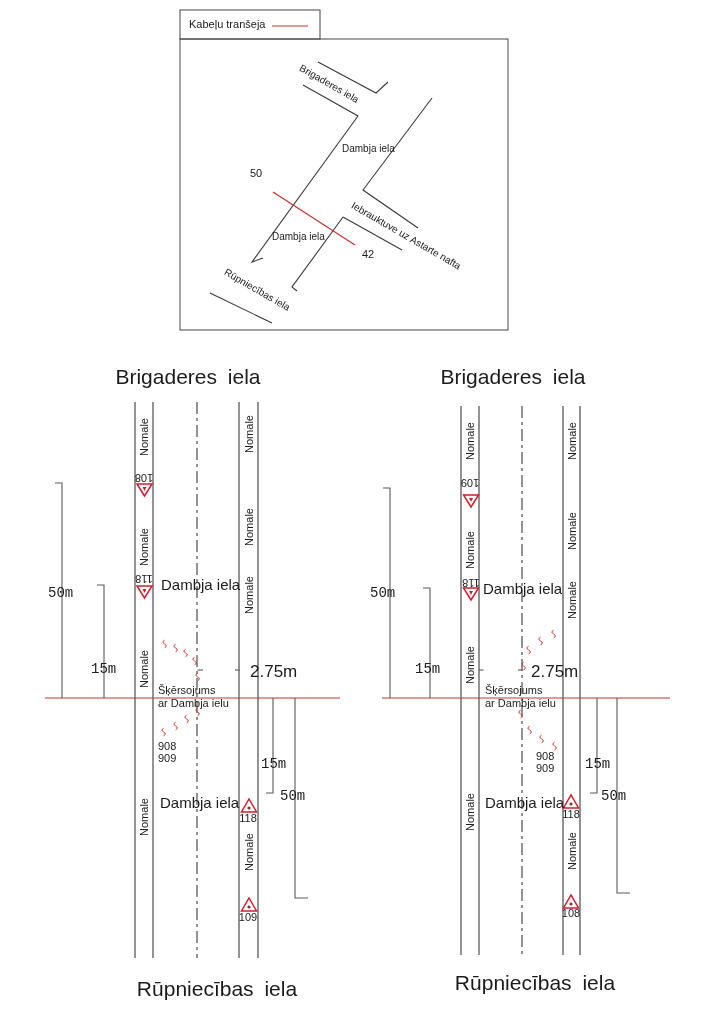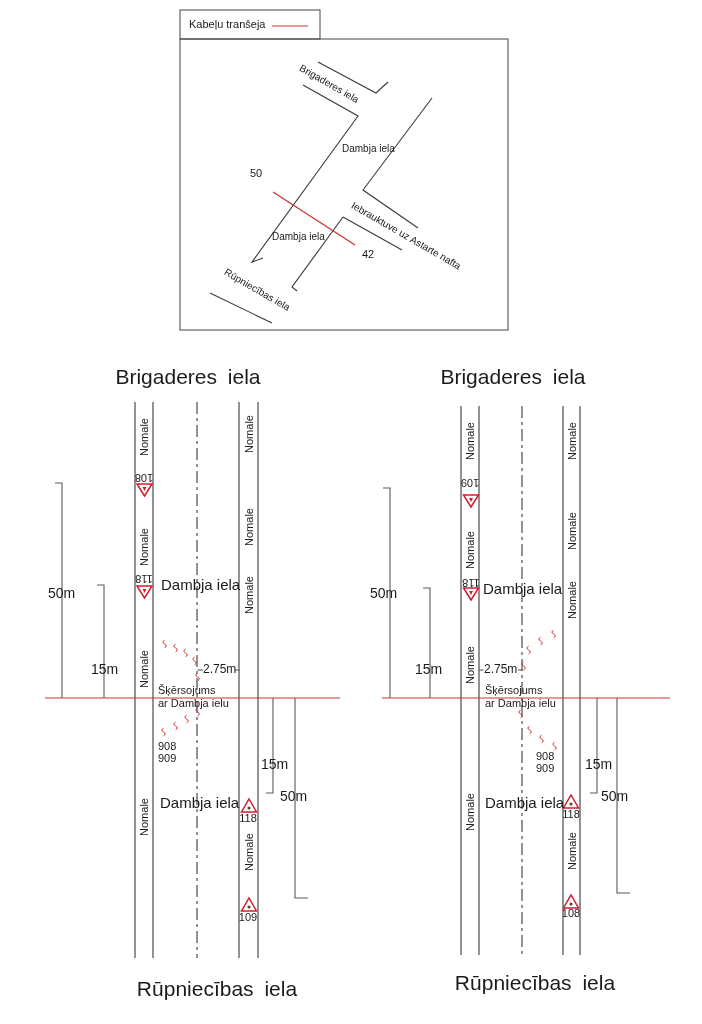--- a/index.html
+++ b/index.html
@@ -2,22 +2,22 @@
 <html><head>
 <meta charset="utf-8">
 <style>
   html,body{margin:0;padding:0;background:#ffffff;}
   .canvas{position:relative;width:702px;height:1024px;background:#fff;overflow:hidden;
           font-family:"Liberation Sans", sans-serif;color:#1b1b1b;}
   svg.layer{position:absolute;left:0;top:0;}
   .lbl{position:absolute;white-space:nowrap;line-height:1;}
   .fs10{font-size:10px;}
   .fs11{font-size:11px;}
-  .fs12{font-size:12px;}
-  .fs14{font-size:14px;}
+  .fs12{font-size:17px;margin-left:47px;}
+  .fs14{font-size:14px;font-family:Liberation Mono, monospace;}
   .fs15{font-size:15px;}
   .fs21{font-size:21px;word-spacing:5px;}
   .ctr{transform:translate(-50%,-50%);}
   .rot30{transform:translate(-50%,-50%) rotate(30deg);}
   .vert{transform:translate(-50%,-50%) rotate(-90deg);}
   .rot180{transform:translate(-50%,-50%) rotate(180deg);}
 </style>
 </head>
 <body>
 

